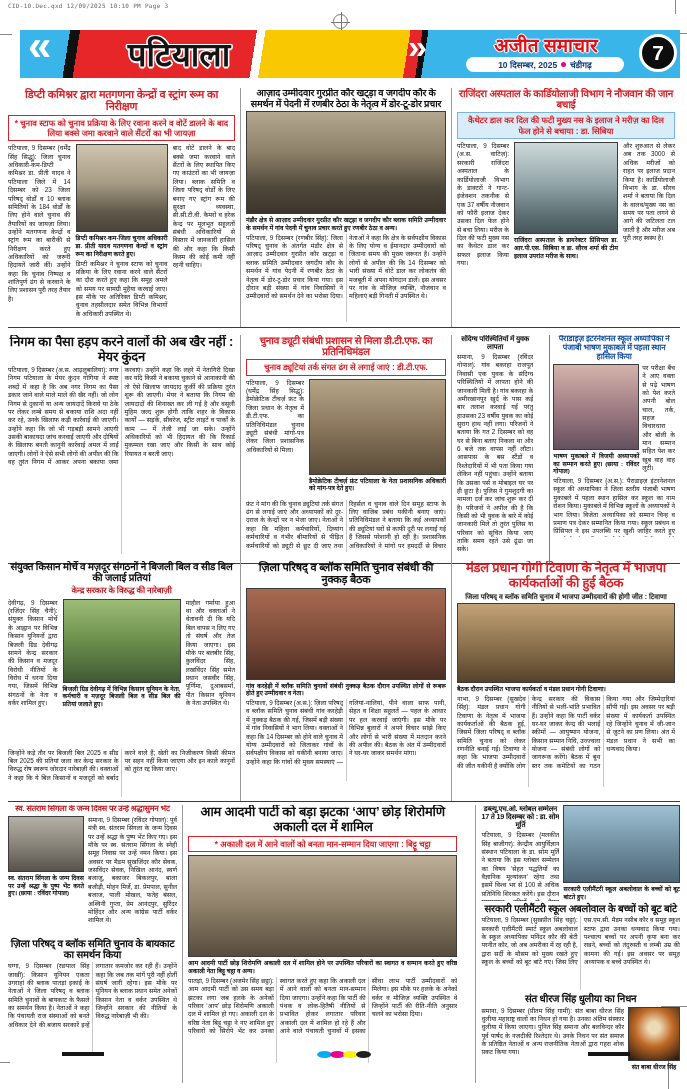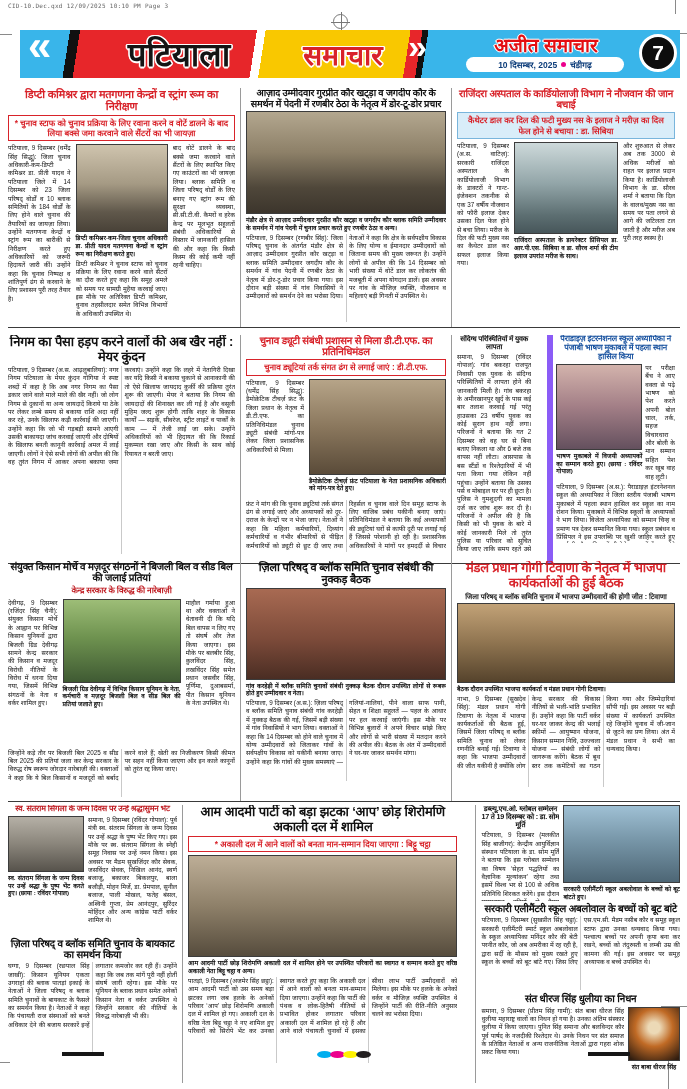--- a/index.html
+++ b/index.html
@@ -79,21 +79,20 @@
   <div class="crop" style="left:0;top:34px;width:12px;height:1px;"></div>
   <div class="crop" style="left:675px;top:0;width:1px;height:14px;"></div>
   <div class="crop" style="left:674px;top:33px;width:13px;height:1px;"></div>
   <div class="crop" style="left:668px;top:1006px;width:1px;height:83px;"></div>
   <div class="crop" style="left:661px;top:1006px;width:26px;height:1px;"></div>
   <div class="crop" style="left:0;top:1062px;width:10px;height:1px;"></div>
 
   <div class="masthead">
     <span class="chevL">«</span>
     <div class="mast-left">पटियाला</div>
-    <div class="mast-center">समाचार</div>
     <span class="chevR">»</span>
     <div class="mast-brand">अजीत समाचार</div>
     <div class="mast-pill">
       <span>10 दिसम्बर, 2025</span>
       <span class="pill-dot"></span>
       <span>चंडीगढ़</span>
     </div>
     <div class="page-circle">7</div>
   </div>
 
@@ -153,21 +152,21 @@
         </div>
       </div>
       <div class="body cols2" style="height:52px;margin-top:3px;">फ्रंट ने मांग की कि चुनाव ड्यूटियां तर्क संगत ढंग से लगाई जाएं और अध्यापकों को दूर-दराज के केन्द्रों पर न भेजा जाए। नेताओं ने कहा कि महिला कर्मचारियों, दिव्यांग कर्मचारियों व गंभीर बीमारियों से पीड़ित कर्मचारियों को ड्यूटी से छूट दी जाए तथा रिहर्सल व चुनाव वाले दिन समूह स्टाफ के लिए वाजिब प्रबंध यकीनी बनाए जाएं। प्रतिनिधिमंडल ने बताया कि कई अध्यापकों की ड्यूटियां घरों से काफी दूरी पर लगाई गई हैं जिससे परेशानी हो रही है। प्रशासनिक अधिकारियों ने मांगों पर हमदर्दी से विचार कर जल्द हल करने का भरोसा दिया। इस मौके पर फ्रंट के अन्य नेता भी उपस्थित थे।</div>
     </article>
 
     <div class="art" style="width:224px;display:flex;">
       <article style="width:84px;overflow:hidden;">
         <h2 class="hl fs7">संदिग्ध परिस्थितियों में युवक लापता</h2>
         <div class="body" style="height:200px;">समाना, 9 दिसम्बर (रविंदर गोपाल): गांव बकरहा राजपूत निवासी एक युवक के संदिग्ध परिस्थितियों में लापता होने की जानकारी मिली है। गांव बकरहा के अमीरखानपुर खुर्द के पास कई बार तलाश करवाई गई परंतु हाउसका 23 वर्षीय युवक का कोई सुराग हाथ नहीं लगा। परिजनों ने बताया कि गत 2 दिसम्बर को वह घर से बिना बताए निकला था और 6 बजे तक वापस नहीं लौटा। आसपास के बस स्टैंडों व रिश्तेदारियों में भी पता किया गया लेकिन नहीं पहुंचा। उन्होंने बताया कि उसका पर्स व मोबाइल घर पर ही छूटा है। पुलिस ने गुमशुदगी का मामला दर्ज कर जांच शुरू कर दी है। परिजनों ने अपील की है कि किसी को भी युवक के बारे में कोई जानकारी मिले तो तुरंत पुलिस या परिवार को सूचित किया जाए ताकि समय रहते उसे ढूंढा जा सके।</div>
       </article>
-      <article style="width:134px;overflow:hidden;border-left:6px solid #8b5cf6;padding-left:3px;margin-left:16px;">
+      <article style="width:134px;overflow:hidden;border-left:1px solid #8b5cf6;padding-left:3px;margin-left:16px;">
         <h2 class="hl blue fs8">पैराडाइज़ इंटरनेशनल स्कूल अध्यापिका ने पंजाबी भाषण मुकाबले में पहला स्थान हासिल किया</h2>
         <div style="display:flex;gap:3px;">
           <div style="width:86px;">
             <div class="photo ph-award" style="height:86px;"></div>
             <div class="cap">भाषण मुकाबले में विजयी अध्यापकों का सम्मान करते हुए। (छाया : रविंदर गोपाल)</div>
           </div>
           <div class="body" style="flex:1;">पर परीक्षा बैंच ने आए वक्ता से पढ़े भाषण को पेश करते अपनी बोल चाल, तर्क, सहज विचारधारा और बोली के मान सम्मान सहित पेश कर खूब वाह वाह लूटी।</div>
         </div>
         <div class="body" style="height:60px;margin-top:2px;">पटियाला, 9 दिसम्बर (अ.स.): पैराडाइज़ इंटरनेशनल स्कूल की अध्यापिका ने जिला स्तरीय पंजाबी भाषण मुकाबले में पहला स्थान हासिल कर स्कूल का नाम रोशन किया। मुकाबले में विभिन्न स्कूलों के अध्यापकों ने भाग लिया। विजेता अध्यापिका को सम्मान चिन्ह व प्रमाण पत्र देकर सम्मानित किया गया। स्कूल प्रबंधन व प्रिंसिपल ने इस उपलब्धि पर खुशी जाहिर करते हुए बधाई दी और भविष्य में भी ऐसे मुकाबलों में भाग लेने के लिए प्रोत्साहित किया।</div>
       </article>

